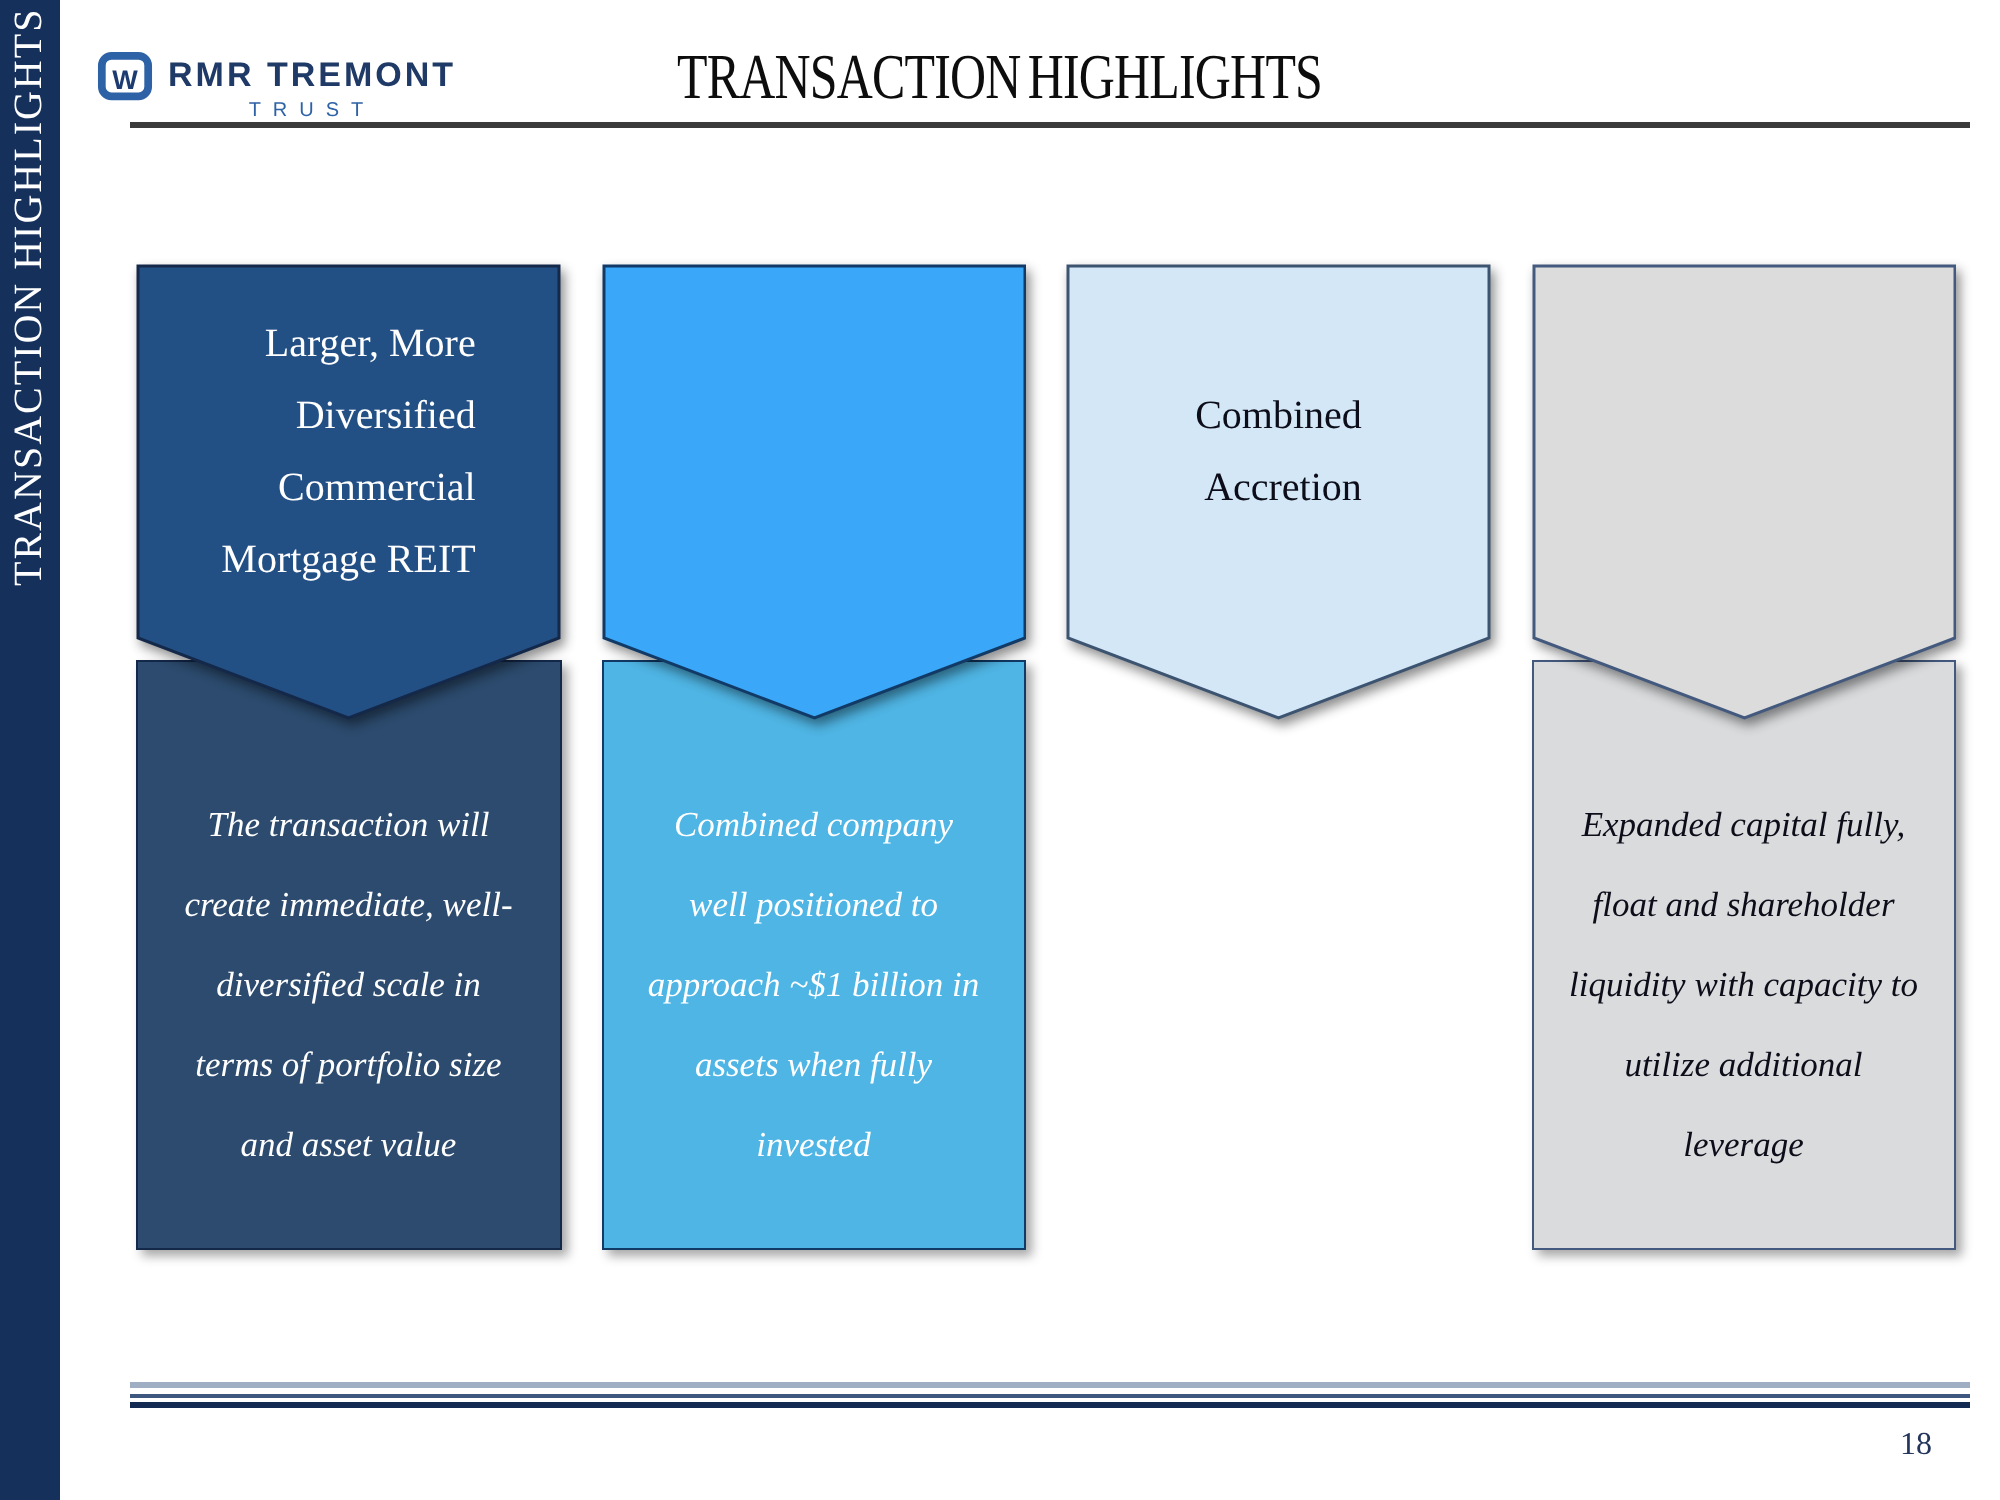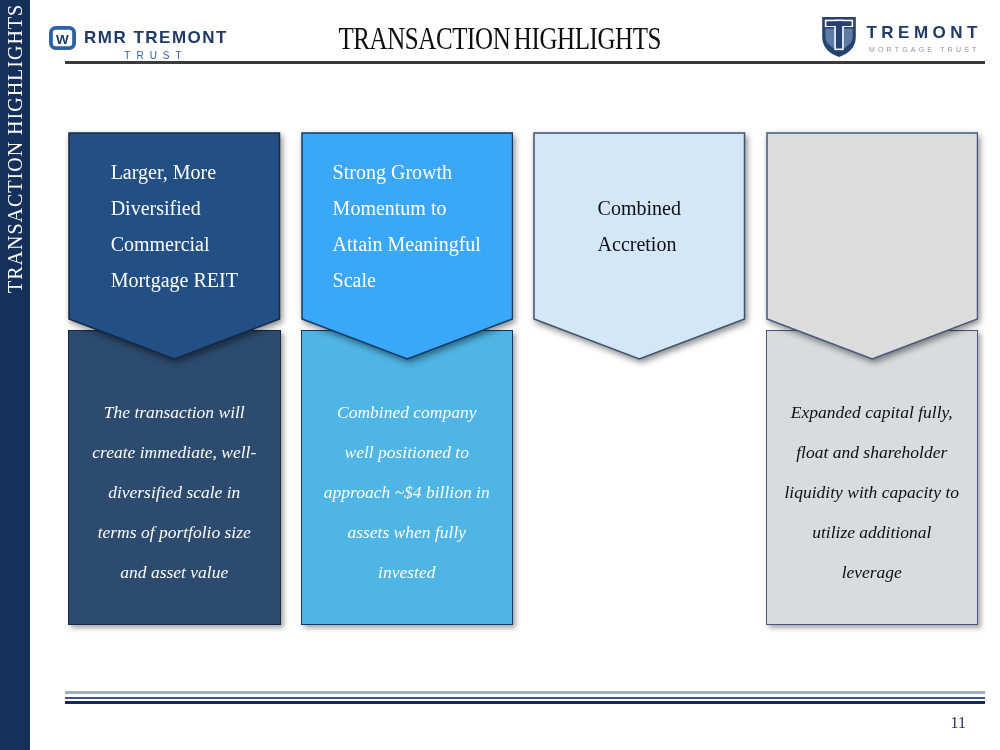--- a/index.html
+++ b/index.html
@@ -47,21 +47,21 @@
     position:absolute; left:0; right:0; top:28px; bottom:0;
     display:flex; align-items:center; justify-content:center; text-align:center;
     font-size:17.5px; line-height:40px; white-space:pre-line; color:var(--text);
     padding:0 2px;
   }
   .col-header { position:absolute; left:0; top:0; width:100%; height:228px; }
   .banner-svg { position:absolute; inset:0; width:100%; height:100%; filter:drop-shadow(2px 3px 3px rgba(0,0,0,0.45)); }
   .banner-svg polygon { fill:var(--header-bg); stroke:var(--border); stroke-width:1.5; }
   .col-header-text {
     position:absolute; left:0; right:0; top:0; height:188px;
-    display:flex; align-items:center; justify-content:center; text-align:left;
+    display:flex; align-items:center; justify-content:center; text-align:right;
     font-size:20px; line-height:36px; white-space:pre-line; color:var(--text);
   }
 
   
   .footer-line { position:absolute; left:65px; width:920px; }
   .footer-line.light { top:691px; height:3px; background:var(--fl-light,#9FAEC2); }
   .footer-line.mid   { top:697px; height:2px; background:var(--fl-mid,#3E577E); }
   .footer-line.dark  { top:701px; height:3px; background:var(--fl-dark,#132B52); }
   .page-number { position:absolute; right:34px; top:714px; font-size:16px; color:var(--pg,#24355C); }
 </style>
@@ -83,35 +83,20 @@
       <div class="rmr-name">RMR TREMONT</div>
       <div class="rmr-sub">TRUST</div>
     </div>
   </div>
 
   <div class="page-title">
     <span>TRANSACTION HIGHLIGHTS</span>
   </div>
   <div class="title-rule"></div>
 
-  <div class="tremont-logo">
-    <svg width="36" height="42" viewBox="0 0 34 40">
-      <path d="M1 1 h32 v19 c0 10 -7 16 -16 19 c-9 -3 -16 -9 -16 -19 Z" fill="#24416F"></path>
-      <path d="M4 12 h9 v19 c-4.5 -2 -9 -6 -9 -11 Z" fill="#5E7BA3"></path>
-      <path d="M30 12 h-9 v19 c4.5 -2 9 -6 9 -11 Z" fill="#5E7BA3"></path>
-      <rect x="3.5" y="3.5" width="27" height="7" fill="#ffffff"></rect>
-      <rect x="12.5" y="3.5" width="9" height="29" fill="#ffffff"></rect>
-      <rect x="5" y="5" width="24" height="4.5" fill="#24416F"></rect>
-      <rect x="14" y="5" width="6" height="26" fill="#24416F"></rect>
-    </svg>
-    <div class="tremont-text">
-      <div class="tremont-name">TREMONT</div>
-      <div class="tremont-sub">MORTGAGE TRUST</div>
-    </div>
-  </div>
 
   <div class="columns">
 
     <div class="column" style="--header-bg: #235084; --body-bg: #2C4B6E; --border: #14284A; --text: #FFFFFF;">
       <div class="col-body">
         <div class="col-body-text">The transaction will
 create immediate, well-
 diversified scale in
 terms of portfolio size
 and asset value</div>
@@ -124,32 +109,28 @@
 Diversified
 Commercial
 Mortgage REIT</div>
       </div>
     </div>
 
     <div class="column" style="--header-bg: #3AA7F9; --body-bg: #4FB5E4; --border: #113A66; --text: #FFFFFF;">
       <div class="col-body">
         <div class="col-body-text">Combined company
 well positioned to
-approach ~$4 billion in
+approach ~$1 billion in
 assets when fully
 invested</div>
       </div>
       <div class="col-header">
         <svg class="banner-svg" viewBox="0 0 213 228" preserveAspectRatio="none">
           <polygon points="1,1 212,1 212,187 106.5,227 1,187"></polygon>
         </svg>
-        <div class="col-header-text">Strong Growth
-Momentum to
-Attain Meaningful
-Scale</div>
       </div>
     </div>
 
     <div class="column" style="--header-bg: #D3E7F7; --body-bg: #DAEDFA; --border: #3D5471; --text: #0D0D1A;">
       <div class="col-header">
         <svg class="banner-svg" viewBox="0 0 213 228" preserveAspectRatio="none">
           <polygon points="1,1 212,1 212,187 106.5,227 1,187"></polygon>
         </svg>
         <div class="col-header-text">Combined
 Accretion</div>
@@ -169,15 +150,15 @@
           <polygon points="1,1 212,1 212,187 106.5,227 1,187"></polygon>
         </svg>
       </div>
     </div>
 
   </div>
 
   <div class="footer-line light"></div>
   <div class="footer-line mid"></div>
   <div class="footer-line dark"></div>
-  <div class="page-number">11</div>
+  <div class="page-number">18</div>
 
 </div>
 
 </body></html>

